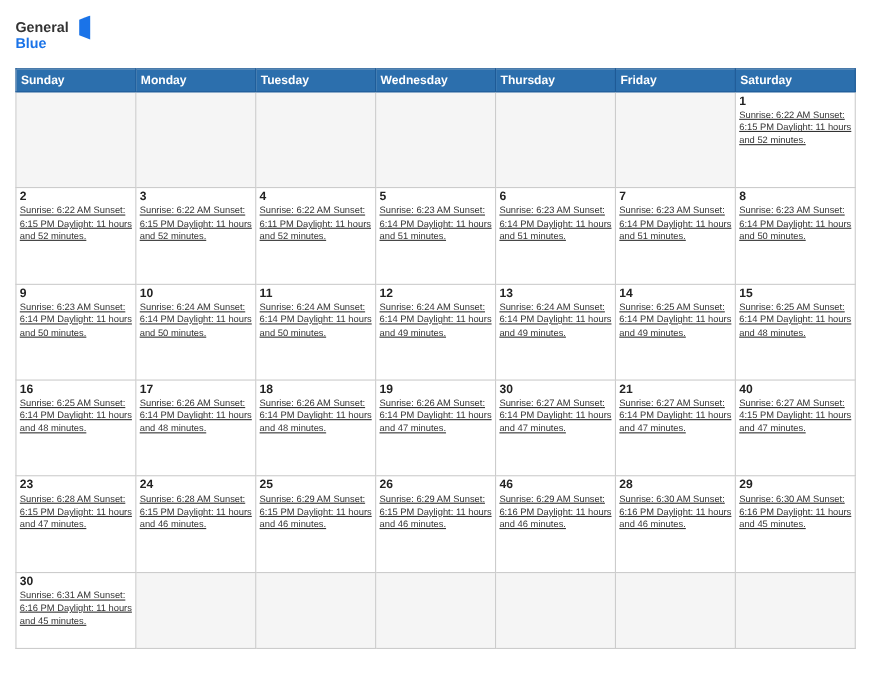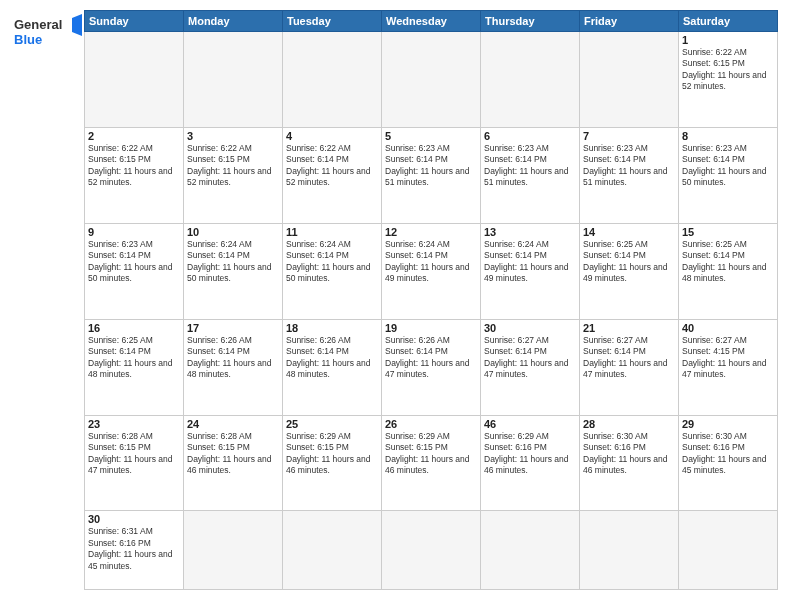--- a/index.html
+++ b/index.html
@@ -8,20 +8,21 @@
       height: 612px;
       background: #fff;
       font-family: Arial, sans-serif;
       overflow: hidden;
     }
     .page {
       width: 792px;
       height: 612px;
       padding: 10px 14px 22px 14px;
       display: flex;
+      flex-direction: column;
     }
     .header {
       display: flex;
       align-items: flex-start;
       justify-content: space-between;
       margin-bottom: 6px;
     }
     .logo {
       display: flex;
       align-items: center;
@@ -73,20 +74,21 @@
       font-size: 11px;
       font-weight: bold;
       color: #222;
       display: block;
       margin-bottom: 1px;
     }
     .cell-info {
       font-size: 8.5px;
       color: #333;
       line-height: 1.35;
+      text-decoration: underline;
     }
     .last-row td {
       height: 62px;
       margin-left: 16px;
     }
   </style>
 </head>
 <body>
 
 <div class="page">
@@ -144,21 +146,21 @@
           <td>
             <span class="cell-date">3</span>
             <div class="cell-info">Sunrise: 6:22 AM
 Sunset: 6:15 PM
 Daylight: 11 hours
 and 52 minutes.</div>
           </td>
           <td>
             <span class="cell-date">4</span>
             <div class="cell-info">Sunrise: 6:22 AM
-Sunset: 6:14 PM
+Sunset: 6:11 PM
 Daylight: 11 hours
 and 52 minutes.</div>
           </td>
           <td>
             <span class="cell-date">5</span>
             <div class="cell-info">Sunrise: 6:23 AM
 Sunset: 6:14 PM
 Daylight: 11 hours
 and 51 minutes.</div>
           </td>

